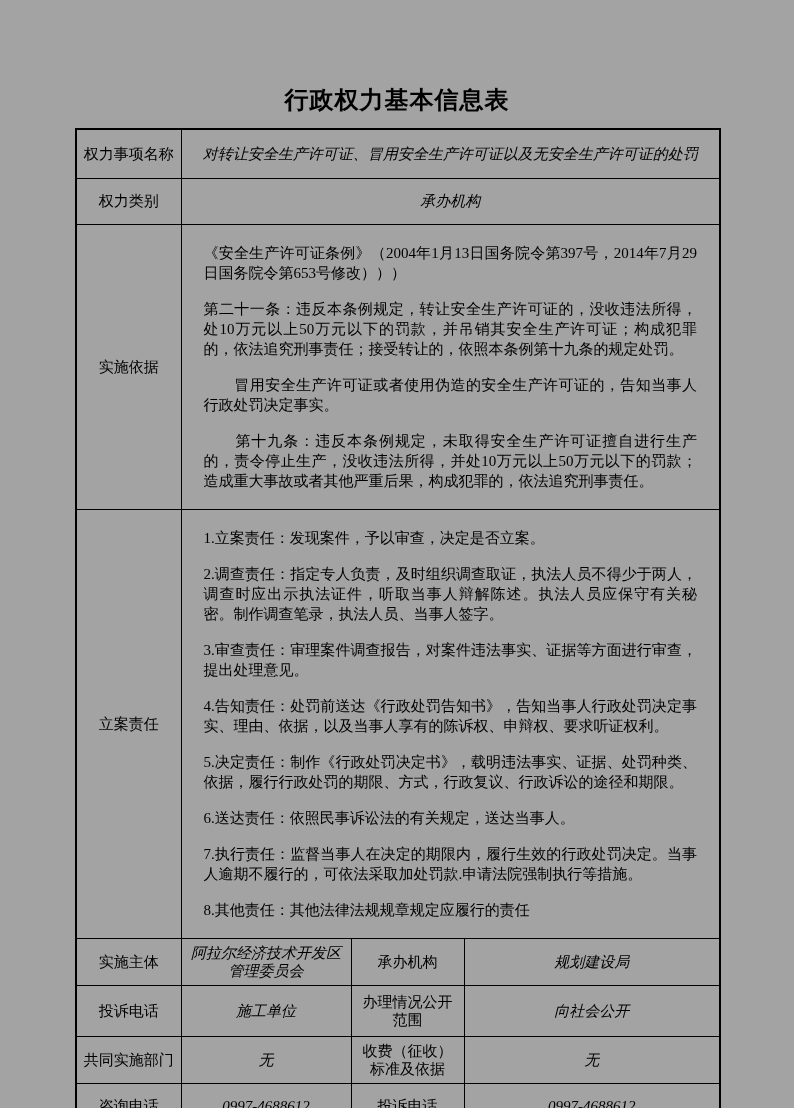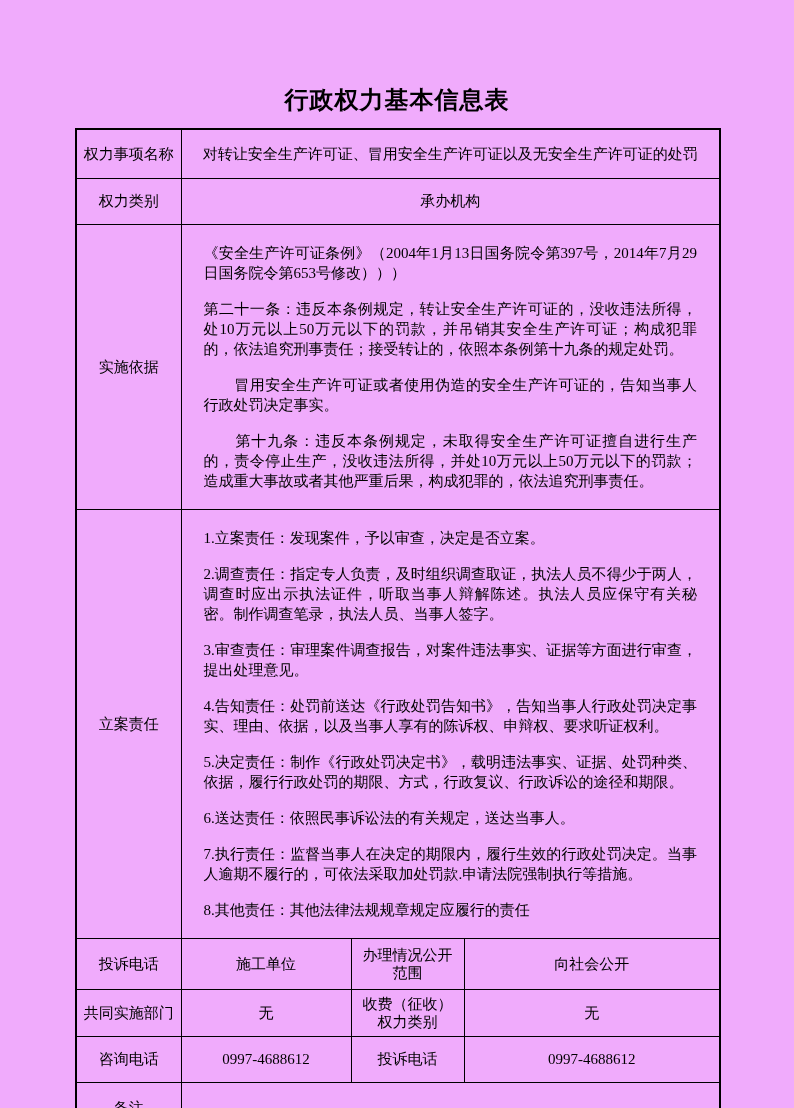--- a/index.html
+++ b/index.html
@@ -6,21 +6,21 @@
   html, body {
     margin: 0; padding: 0;
     background: #ffffff;
     color: #000000;
     font-family: "Liberation Serif", "DejaVu Serif", serif;
   }
   .page {
     position: relative;
     width: 794px;
     height: 1108px;
-    background: #f0abfc;
+    background: #a3a3a3;
     overflow: hidden;
   }
   .doc-title {
     position: absolute;
     top: 86px;
     left: 0;
     width: 794px;
     text-align: center;
     font-size: 24px;
     font-weight: 700;
@@ -43,20 +43,21 @@
     vertical-align: middle;
     overflow: hidden;
   }
   td.cell-label {
     text-align: center;
     line-height: 18px;
   }
   td.cell-center {
     text-align: center;
     line-height: 18px;
+    font-style: italic;
   }
   td.cell-text {
     text-align: justify;
     padding: 4px 8px 4px 9px;
     line-height: 20px;
   }
   .para { margin: 16px; }
   .r1  { height: 49px; }
   .r2  { height: 46px; }
   .r3  { height: 209px; }
@@ -115,32 +116,38 @@
         <div class="para">2.调查责任：指定专人负责，及时组织调查取证，执法人员不得少于两人，调查时应出示执法证件，听取当事人辩解陈述。执法人员应保守有关秘密。制作调查笔录，执法人员、当事人签字。</div>
         <div class="para">3.审查责任：审理案件调查报告，对案件违法事实、证据等方面进行审查，提出处理意见。</div>
         <div class="para">4.告知责任：处罚前送达《行政处罚告知书》，告知当事人行政处罚决定事实、理由、依据，以及当事人享有的陈诉权、申辩权、要求听证权利。</div>
         <div class="para">5.决定责任：制作《行政处罚决定书》，载明违法事实、证据、处罚种类、依据，履行行政处罚的期限、方式，行政复议、行政诉讼的途径和期限。</div>
         <div class="para">6.送达责任：依照民事诉讼法的有关规定，送达当事人。</div>
         <div class="para">7.执行责任：监督当事人在决定的期限内，履行生效的行政处罚决定。当事人逾期不履行的，可依法采取加处罚款.申请法院强制执行等措施。</div>
         <div class="para">8.其他责任：其他法律法规规章规定应履行的责任</div>
       </td>
     </tr>
 
+    <tr class="r5">
+      <td class="cell-label">实施主体</td>
+      <td class="cell-center">阿拉尔经济技术开发区管理委员会</td>
+      <td class="cell-label">承办机构</td>
+      <td class="cell-center">规划建设局</td>
+    </tr>
 
     <tr class="r6">
       <td class="cell-label">投诉电话</td>
       <td class="cell-center">施工单位</td>
       <td class="cell-label">办理情况公开范围</td>
       <td class="cell-center">向社会公开</td>
     </tr>
 
     <tr class="r7">
       <td class="cell-label">共同实施部门</td>
       <td class="cell-center">无</td>
-      <td class="cell-label">收费（征收）权力类别</td>
+      <td class="cell-label">收费（征收）标准及依据</td>
       <td class="cell-center">无</td>
     </tr>
 
 
     <tr class="r9">
       <td class="cell-label">咨询电话</td>
       <td class="cell-center">0997-4688612</td>
       <td class="cell-label">投诉电话</td>
       <td class="cell-center">0997-4688612</td>
     </tr>

